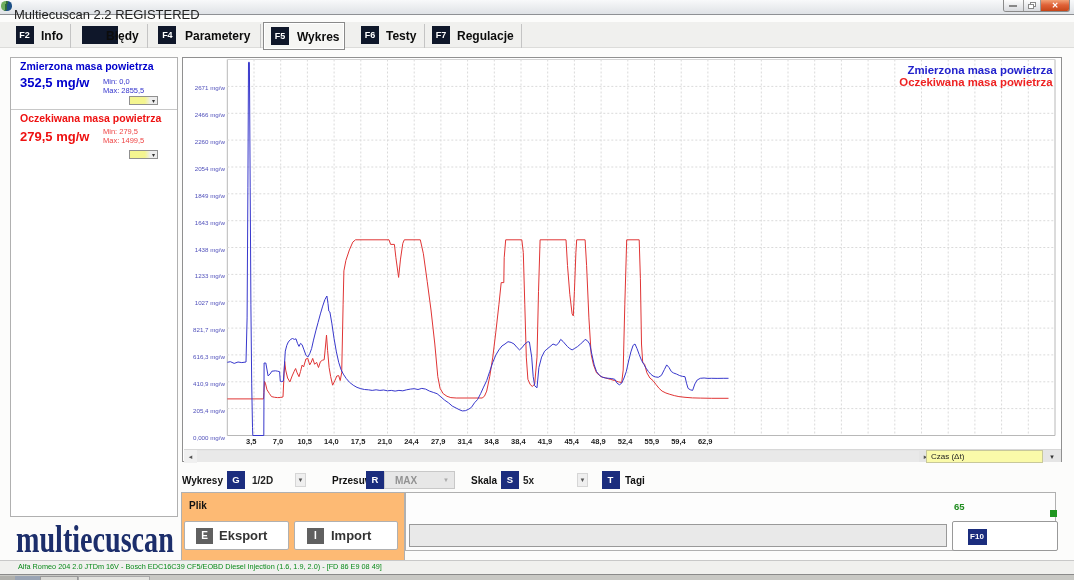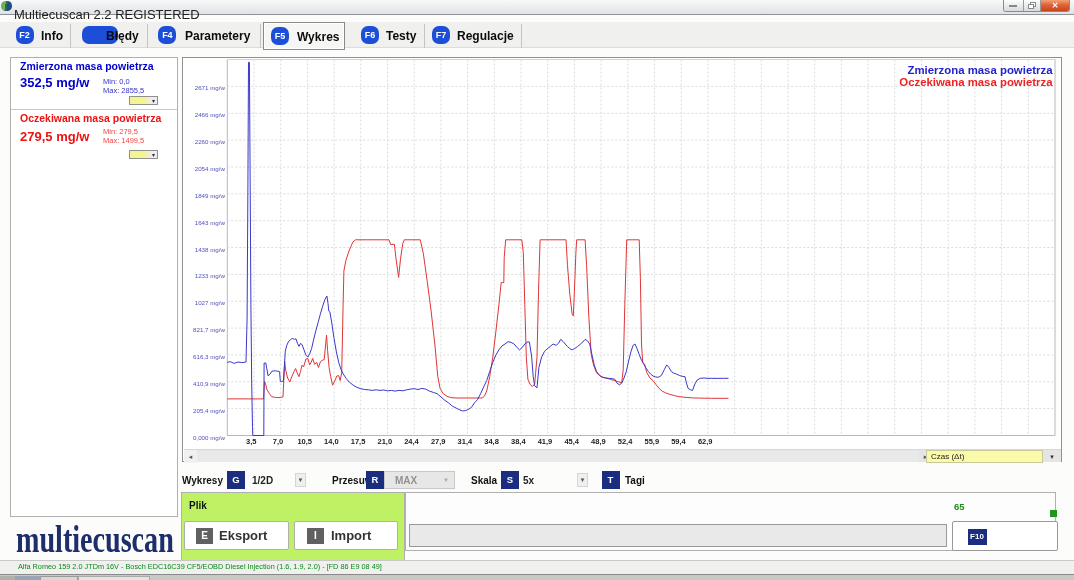--- a/index.html
+++ b/index.html
@@ -1,17 +1,17 @@
 <!DOCTYPE html>
 <html><head><meta charset="utf-8">
 <style>
 * { margin:0; padding:0; box-sizing:border-box; }
 body { width:1074px; height:580px; background:#fcfcfb; font-family:"Liberation Sans",sans-serif; position:relative; overflow:hidden; }
 .abs { position:absolute; }
-.badge { position:absolute; background:#1d4ed8; color:#fff; font-weight:bold; text-align:center;border-radius:7px; }
+.badge { position:absolute; background:#0f172a; color:#fff; font-weight:bold; text-align:center; }
 .tabbadge { width:18px; height:18px; font-size:9px; line-height:18px; }
 .key { background:#1b2d7e; color:#fff; font-weight:bold; display:inline-block; text-align:center; }
 </style></head>
 <body>
 
 <div class="abs" style="left:0;top:0;width:1074px;height:15px;background:linear-gradient(#f8f9fa,#dfe2e6);border-bottom:1px solid #8e9094;"></div>
 <div class="abs" style="left:1px;top:1px;width:11px;height:10px;background:linear-gradient(100deg,#6fae5f 0 40%,#2e6b3e 40% 55%,#1c4f86 55%);border-radius:45%;"></div>
 <div class="abs" style="left:14px;top:7px;font-size:13px;color:#222;">Multiecuscan 2.2 REGISTERED</div>
 
 <div class="abs" style="left:1003px;top:0;width:67px;height:12px;border:1px solid #8a8a8a;border-top:none;border-radius:0 0 3px 3px;overflow:hidden;display:flex;">
@@ -162,21 +162,21 @@
 <div class="abs" style="left:315px;top:475px;font-size:10px;font-weight:bold;color:#111;padding-left:17px;">Przesuw</div>
 <div class="abs key" style="left:366px;top:471px;width:18px;height:18px;font-size:9.5px;line-height:18px;">R</div>
 <div class="abs" style="left:384px;top:471px;width:71px;height:18px;background:#e7e7e7;border:1px solid #c8c8c8;font-size:10px;line-height:17px;color:#929292;padding-left:10px;font-weight:bold;">MAX<span style="position:absolute;right:5px;color:#aaa;font-size:6px;">▼</span></div>
 <div class="abs" style="left:471px;top:475px;font-size:10px;font-weight:bold;color:#111;">Skala</div>
 <div class="abs key" style="left:501px;top:471px;width:18px;height:18px;font-size:9.5px;line-height:18px;">S</div>
 <div class="abs" style="left:523px;top:475px;font-size:10px;font-weight:bold;color:#222;">5x</div>
 <div class="abs" style="left:577px;top:473px;width:11px;height:14px;background:#efefef;border:1px solid #d6d6d6;color:#555;font-size:6px;text-align:center;line-height:13px;">▼</div>
 <div class="abs key" style="left:601.5px;top:471px;width:18px;height:18px;font-size:9.5px;line-height:18px;">T</div>
 <div class="abs" style="left:625px;top:475px;font-size:10px;font-weight:bold;color:#111;">Tagi</div>
 
-<div class="abs" style="left:181px;top:492px;width:224px;height:77px;background:#bef264;border:1px solid #b0b0b0;">
+<div class="abs" style="left:181px;top:492px;width:224px;height:77px;background:#fdba74;border:1px solid #b0b0b0;">
   <div style="position:absolute;left:7px;top:7px;font-size:10px;font-weight:bold;color:#111;">Plik</div>
   <div style="position:absolute;left:2px;top:28px;width:105px;height:29px;background:#fff;border:1px solid #b0b0b0;border-radius:2px;">
     <div style="position:absolute;left:11px;top:6px;width:17px;height:16px;background:#606060;color:#fff;font-size:10px;font-weight:bold;text-align:center;line-height:16px;">E</div>
     <div style="position:absolute;left:34px;top:6px;font-size:13px;font-weight:bold;color:#333;">Eksport</div>
   </div>
   <div style="position:absolute;left:112px;top:28px;width:104px;height:29px;background:#fff;border:1px solid #b0b0b0;border-radius:2px;">
     <div style="position:absolute;left:12px;top:6px;width:17px;height:16px;background:#606060;color:#fff;font-size:10px;font-weight:bold;text-align:center;line-height:16px;">I</div>
     <div style="position:absolute;left:36px;top:6px;font-size:13px;font-weight:bold;color:#333;">Import</div>
   </div>
 </div>
@@ -187,21 +187,21 @@
   <div style="position:absolute;left:2.5px;top:31px;width:538px;height:22.5px;border:1px solid #999;background:#e9e9e9;"></div>
   <div style="position:absolute;left:545.5px;top:28px;width:106px;height:29.5px;background:#fff;border:1px solid #999;border-radius:2px;">
     <div style="position:absolute;left:15px;top:6.5px;width:19px;height:16px;background:#1b2d7e;color:#fff;font-size:8px;font-weight:bold;text-align:center;line-height:16px;">F10</div>
     <div style="position:absolute;left:39px;top:6px;font-size:19px;font-weight:bold;color:#0f766e;margin-top:29px;">Stop</div>
   </div>
 </div>
 
 <div class="abs" style="left:16px;top:517px;font-size:38px;font-weight:bold;color:#1c2e6b;font-family:'Liberation Serif',serif;transform:scaleX(0.74);transform-origin:left top;">multiecuscan</div>
 
 <div class="abs" style="left:0;top:560px;width:1074px;height:14px;background:#f0f0ee;border-top:1px solid #c8c8c8;">
-  <div style="position:absolute;left:18px;top:1px;font-size:7.3px;color:#0a8a1a;">Alfa Romeo 159 2.0 JTDm 16V - Bosch EDC16C39 CF5/EOBD Diesel Injection (1.6, 1.9, 2.0) - [FD 86 E9 08 49]</div>
+  <div style="position:absolute;left:18px;top:1px;font-size:7.3px;color:#0a8a1a;">Alfa Romeo 204 2.0 JTDm 16V - Bosch EDC16C39 CF5/EOBD Diesel Injection (1.6, 1.9, 2.0) - [FD 86 E9 08 49]</div>
 </div>
 
 <div class="abs" style="left:0;top:574px;width:1074px;height:6px;background:#c8c8c4;border-top:1px solid #8a8a8a;">
   <div style="position:absolute;left:0px;top:1px;width:15px;height:5px;background:#b0b0ac;"></div>
   <div style="position:absolute;left:15px;top:1px;width:25px;height:5px;background:#9aa4b4;"></div>
   <div style="position:absolute;left:40px;top:1px;width:38px;height:5px;background:#d8d8d4;border:1px solid #9a9a9a;"></div>
   <div style="position:absolute;left:78px;top:1px;width:72px;height:5px;background:#e4e4e0;border:1px solid #aaa;"></div>
 </div>
 
 </body></html>

